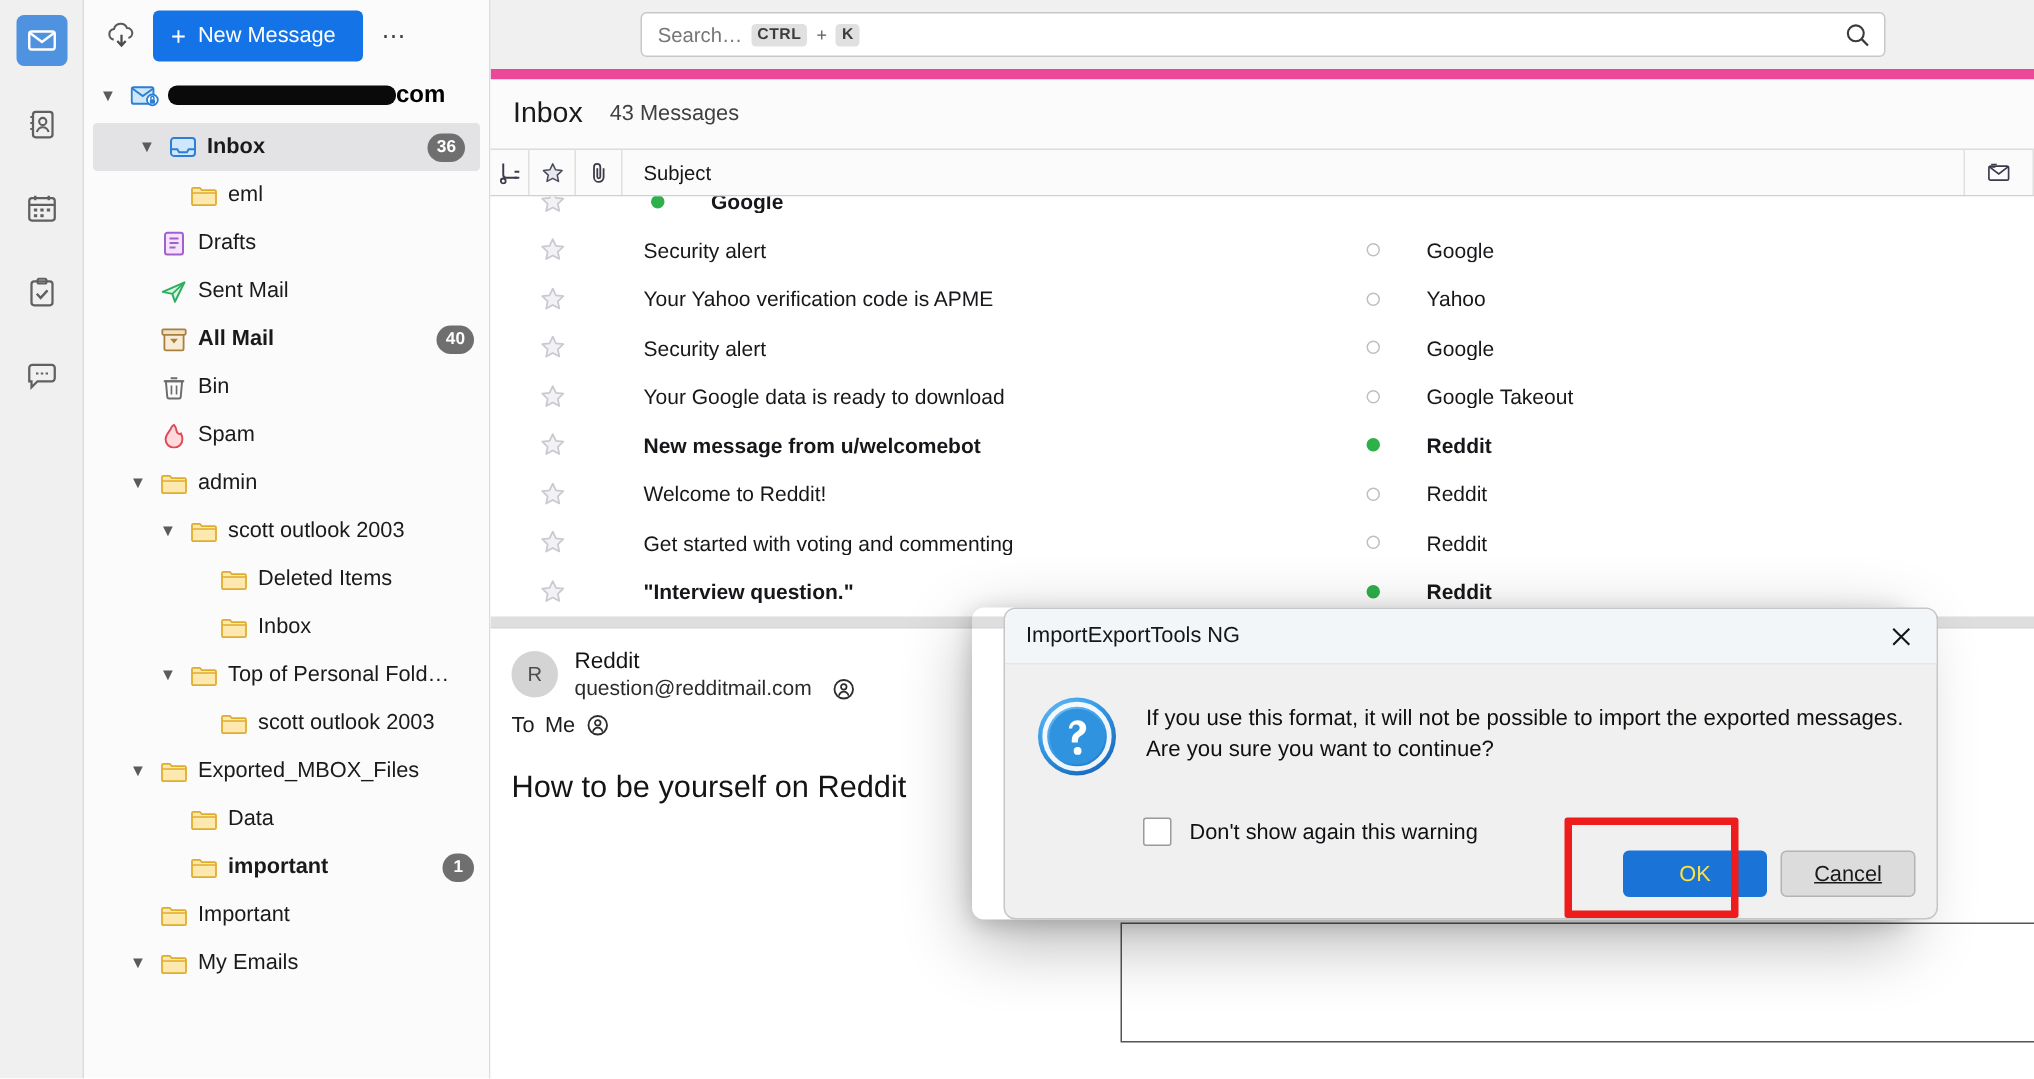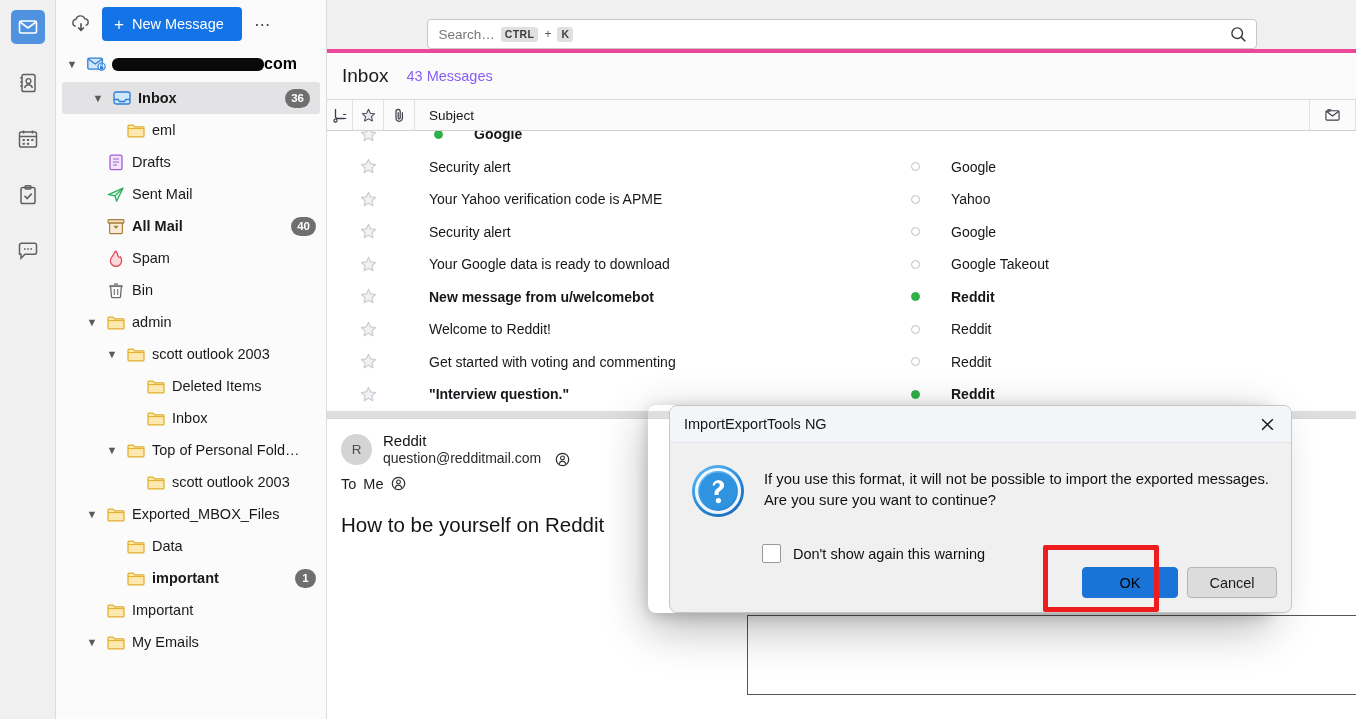--- a/index.html
+++ b/index.html
@@ -68,43 +68,43 @@
     align-items: center; justify-content: center; padding: 0 6px; flex: 0 0 auto;
   }
   .redact {
     display: inline-block; background: #0a0a0a; height: 13px;
     border-radius: 6px; vertical-align: middle;
   }
 
   
   #right { flex: 1 1 auto; height: 719px; display: flex; flex-direction: column; min-width: 0; }
   #searchbar {
-    height: 53px; background: #f0f0f0; border-bottom: 4px solid #ec4899;
-    display: flex; align-items: flex-end; justify-content: center; flex: 0 0 53px;
+    height: 53px; background: #f0f0f0; border-bottom: 7px solid #ec4899;
+    display: flex; align-items: center; justify-content: center; flex: 0 0 53px;
   }
   #search-box {
     width: 830px; height: 30px; background: #fff; border: 1px solid #c8c8c8;
     border-radius: 4px; display: flex; align-items: center;
     padding: 0 9px 0 11px; gap: 6px;
   }
   #search-placeholder { color: #767676; font-size: 13.5px; }
   .kbd {
     background: #e0e0e0; border-radius: 3px; font-size: 10.5px; font-weight: 700;
     color: #3c3c3c; padding: 1.5px 4px; letter-spacing: .4px;
   }
   .kbd-plus { color: #5c5c5c; font-size: 12px; }
   #search-icon-wrap { margin-left: auto; display: flex; align-items: center; }
 
   #msgpane { flex: 1 1 auto; display: flex; flex-direction: column; min-height: 0; position: relative; }
   #inbox-header {
     height: 47px; flex: 0 0 47px; display: flex; align-items: center; gap: 18px;
     padding-left: 15px; background: #fbfbfb; border-bottom: 1px solid #dcdcdc;
   }
   #inbox-title { font-size: 19px; color: #1a1a1a; }
-  #inbox-count { font-size: 14.5px; color: #8b5cf6; }
+  #inbox-count { font-size: 14.5px; color: #404040; }
 
   #col-header {
     height: 31px; flex: 0 0 31px; display: flex; align-items: stretch;
     background: #fbfbfb; border-bottom: 1px solid #d0d0d0; font-size: 13.5px; color: #16161a;
   }
   .col { display: flex; align-items: center; border-right: 1px solid #e0e0e0; }
   .col.c-thread { width: 26px; justify-content: center; }
   .col.c-star { width: 31px; justify-content: center; }
   .col.c-attach { width: 31px; justify-content: center; }
   .col.c-subject { flex: 1 1 auto; padding-left: 14px; min-width: 0; }
@@ -173,22 +173,22 @@
   }
   #dlg-check-label { font-size: 14.5px; color: #101014; }
   #dlg-buttons {
     position: absolute; right: 14px; bottom: 14px; display: flex; align-items: center; gap: 9px;
   }
   .dbtn {
     height: 31px; min-width: 86px; border-radius: 4px; font-size: 14.5px;
     font-family: "Liberation Sans", sans-serif; cursor: pointer;
     display: flex; align-items: center; justify-content: center;
   }
-  #ok-btn { background: #1a73d6; color: #000000; border: 1px solid #1a73d6; width: 96px; }
-  #cancel-btn { background: #dcdcdc; color: #1a1a1a; border: 1px solid #b4b4b4; width: 90px; }
+  #ok-btn { background: #1a73d6; color: #fde047; border: 1px solid #1a73d6; width: 96px; }
+  #cancel-btn { background: #dcdcdc; color: #1a1a1a; border: 1px solid #b4b4b4; width: 90px; text-decoration: underline; }
   #ok-highlight {
     position: absolute; left: 1043px; top: 545px; width: 116px; height: 67px;
     border: 5px solid #ee1c1c; border-radius: 2px; pointer-events: none;
   }
 </style>
 </head>
 <body>
 
 <div id="app">
 
@@ -316,35 +316,35 @@
               <path d="M6.4 7.8h5.2l-2.6 3.2z" fill="#a8803c"></path>
             </svg>
           </span>
           <span class="flabel bold">All Mail</span>
           <span class="badge">40</span>
         </div>
         <div class="frow" style="padding-left: 28px;">
           <span class="twisty empty">▼</span>
           <span class="ficon">
             <svg xmlns="http://www.w3.org/2000/svg" width="16" height="17" viewBox="0 0 16 17">
-              <path d="M8 1.2c2.2 2.6 1 4.4 2.6 5.6 1.2.9 2 .2 2 .2.8 1.4 1 2.7 1 3.8 0 3.2-2.5 5.6-5.6 5.6S2.4 14 2.4 10.8c0-3.4 2.8-5 3.6-7.2.3-.9.4-1.8 2-2.4z" fill="#ffd9dc" stroke="#e04a57" stroke-width="1.3"></path>
-            </svg>
-          </span>
-          <span class="flabel">Spam</span>
-        </div>
-        <div class="frow" style="padding-left: 28px;">
-          <span class="twisty empty">▼</span>
-          <span class="ficon">
-            <svg xmlns="http://www.w3.org/2000/svg" width="16" height="17" viewBox="0 0 16 17">
               <path d="M2.6 4.2h10.8l-.9 10.4a1.2 1.2 0 01-1.2 1.1H4.7a1.2 1.2 0 01-1.2-1.1z" fill="none" stroke="#6c6c6c" stroke-width="1.3"></path>
               <path d="M1.2 4.2h13.6M5.8 2.2h4.4" stroke="#6c6c6c" stroke-width="1.3"></path>
               <path d="M6.3 7v6M9.7 7v6" stroke="#6c6c6c" stroke-width="1.1"></path>
             </svg>
           </span>
           <span class="flabel">Bin</span>
+        </div>
+        <div class="frow" style="padding-left: 28px;">
+          <span class="twisty empty">▼</span>
+          <span class="ficon">
+            <svg xmlns="http://www.w3.org/2000/svg" width="16" height="17" viewBox="0 0 16 17">
+              <path d="M8 1.2c2.2 2.6 1 4.4 2.6 5.6 1.2.9 2 .2 2 .2.8 1.4 1 2.7 1 3.8 0 3.2-2.5 5.6-5.6 5.6S2.4 14 2.4 10.8c0-3.4 2.8-5 3.6-7.2.3-.9.4-1.8 2-2.4z" fill="#ffd9dc" stroke="#e04a57" stroke-width="1.3"></path>
+            </svg>
+          </span>
+          <span class="flabel">Spam</span>
         </div>
         <div class="frow" style="padding-left: 28px;">
           <span class="twisty">▼</span>
           <span class="ficon">
             <svg xmlns="http://www.w3.org/2000/svg" width="18" height="15" viewBox="0 0 18 15">
               <path d="M1 3.2a1 1 0 011-1h4.2l1.4 1.6H16a1 1 0 011 1v8a1 1 0 01-1 1H2a1 1 0 01-1-1z" fill="#fde9b0" stroke="#e0ad28" stroke-width="1.2"></path>
               <path d="M1 5.6h16" stroke="#e0ad28" stroke-width="1"></path>
             </svg>
           </span>
           <span class="flabel">admin</span>

